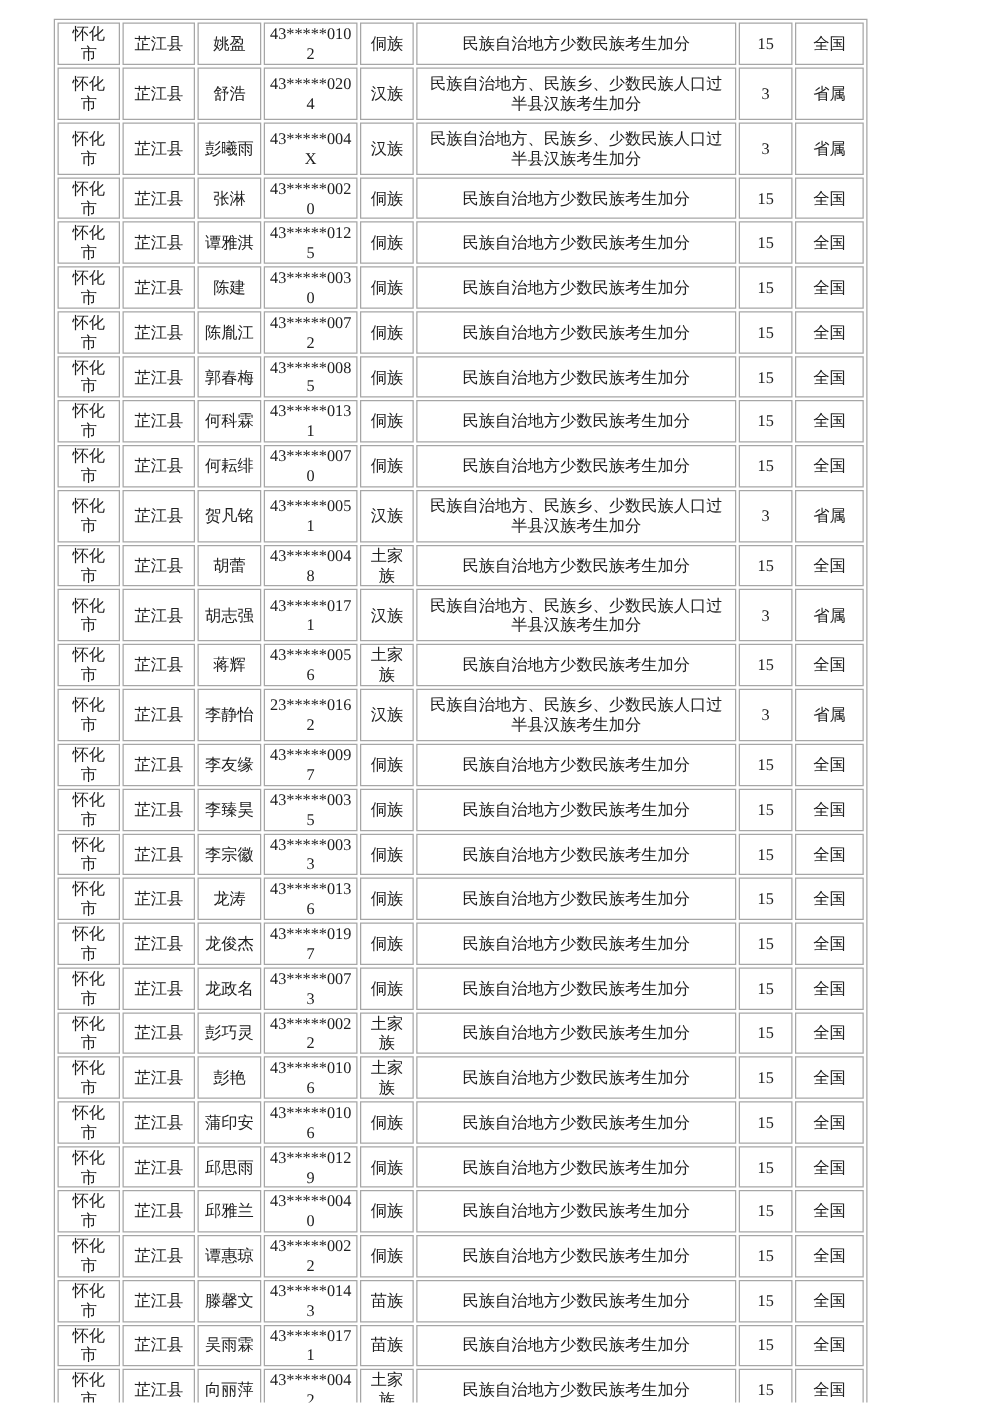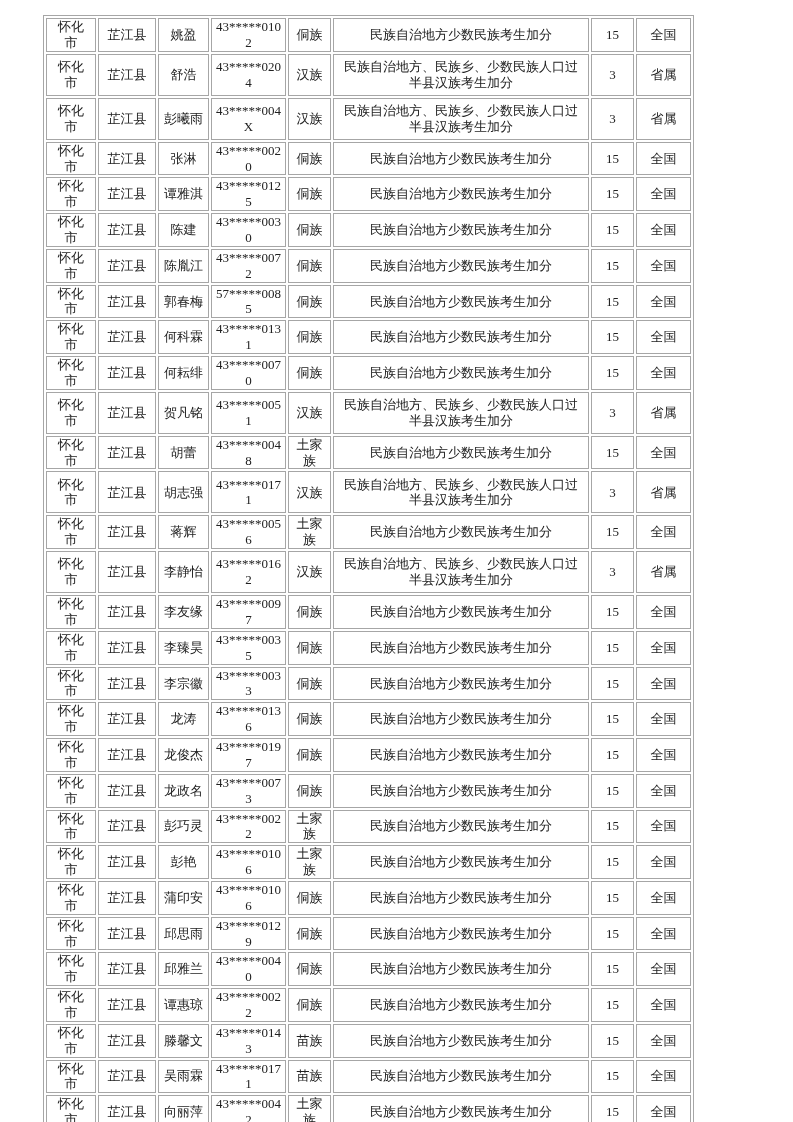--- a/index.html
+++ b/index.html
@@ -139,21 +139,21 @@
           <td>侗族</td>
           <td>民族自治地方少数民族考生加分</td>
           <td>15</td>
           <td>全国</td>
         </tr>
         <tr class="row">
           <td>怀化
 市</td>
           <td>芷江县</td>
           <td>郭春梅</td>
-          <td>57*****008
+          <td>43*****008
 5</td>
           <td>侗族</td>
           <td>民族自治地方少数民族考生加分</td>
           <td>15</td>
           <td>全国</td>
         </tr>
         <tr class="row">
           <td>怀化
 市</td>
           <td>芷江县</td>
@@ -227,21 +227,21 @@
 族</td>
           <td>民族自治地方少数民族考生加分</td>
           <td>15</td>
           <td>全国</td>
         </tr>
         <tr class="row tall">
           <td>怀化
 市</td>
           <td>芷江县</td>
           <td>李静怡</td>
-          <td>43*****016
+          <td>23*****016
 2</td>
           <td>汉族</td>
           <td>民族自治地方、民族乡、少数民族人口过
 半县汉族考生加分</td>
           <td>3</td>
           <td>省属</td>
         </tr>
         <tr class="row">
           <td>怀化
 市</td>

